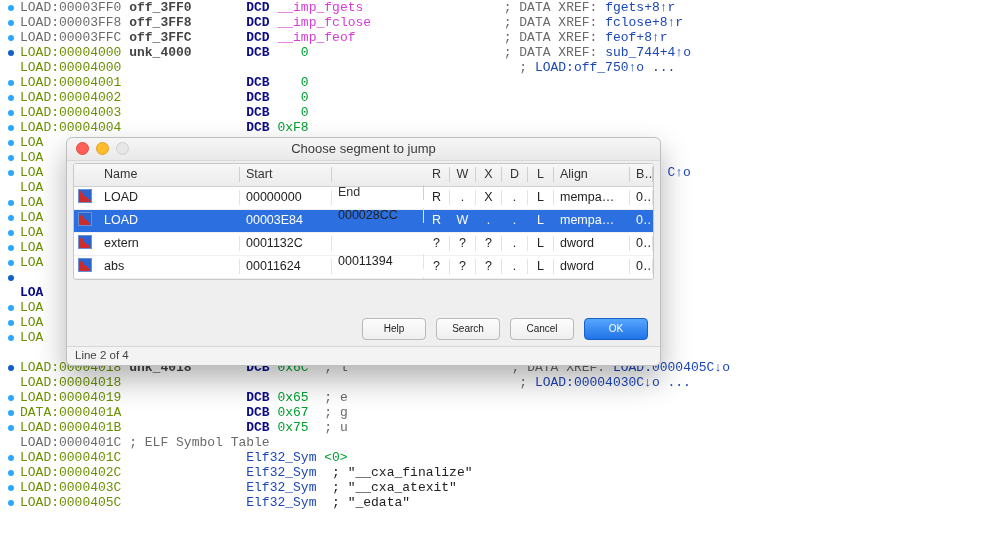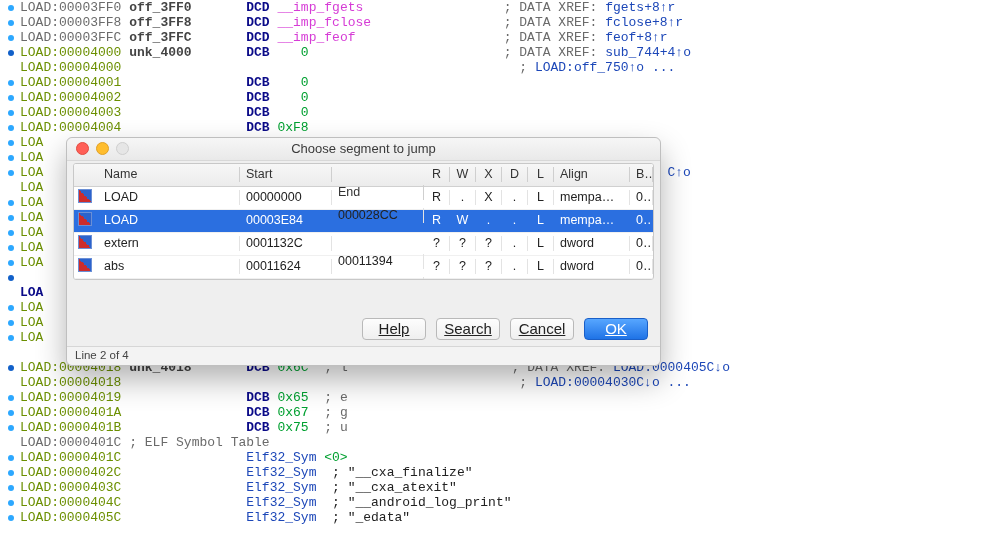--- a/index.html
+++ b/index.html
@@ -73,21 +73,21 @@
 .c-end  { width:92px;margin-top:35px; }
 .c-r,.c-w,.c-x,.c-d,.c-l { width:26px; text-align:center; }
 .c-align{ width:76px; }
 .c-bas  { flex:1; }
 .tbl-row { border-bottom:1px solid #f0f0f0; color:#222; }
 .tbl-row.sel { background:#2b6fe0; color:#fff; }
 .tbl-row.sel .td { border-right-color: transparent; }
 .row-icon { width:12px; height:12px; border:1px solid #6a8fd6; background:linear-gradient(45deg,#cc2c2c 50%,#2c63cc 50%); display:inline-block; }
 
 .dlg-btnbar { display:flex; gap:10px; justify-content:flex-end; padding:6px 6px; }
-.btn { min-width:64px; height:22px; border:1px solid #b9b9b9; border-radius:4px; background:linear-gradient(#fdfdfd,#efefef); font-size:15px; color:#222; cursor:pointer;text-decoration:underline; }
+.btn { min-width:64px; height:22px; border:1px solid #b9b9b9; border-radius:4px; background:linear-gradient(#fdfdfd,#efefef); font-size:10px; color:#222; cursor:pointer; }
 .btn.primary { background:linear-gradient(#57a6ff,#1f73e6); border-color:#1a5fc8; color:#fff; }
 .dlg-status { height:20px; font-size:11.5px; color:#444; padding:0 8px; border-top:1px solid #d6d6d6; display:flex; align-items:center; background:#f3f3f3; border-radius: 0 0 6px 6px; }
 </style>
 </head>
 <body>
 
 <div class="view">
   <div class="code-bg" id="code-bg">
       <div class="row"><span class="gutter"><span class="dot"></span></span><span><span class="seg">LOAD:00003FF0 </span><span class="name">off_3FF0</span>       <span class="op">DCD </span><span class="imp">__imp_fgets</span><span class="cmt">                  ; DATA XREF: </span><span class="xref">fgets+8↑r</span></span></div>
       <div class="row"><span class="gutter"><span class="dot"></span></span><span><span class="seg">LOAD:00003FF8 </span><span class="name">off_3FF8</span>       <span class="op">DCD </span><span class="imp">__imp_fclose</span><span class="cmt">                 ; DATA XREF: </span><span class="xref">fclose+8↑r</span></span></div>
@@ -109,27 +109,26 @@
       <div class="row"><span class="gutter"><span class="dot"></span></span><span><span class="addr">LOA</span></span></div>
       <div class="row"><span class="gutter"><span class="dot dark"></span></span><span></span></div>
       <div class="row"><span class="gutter"></span><span><span class="label">LOA</span></span></div>
       <div class="row"><span class="gutter"><span class="dot"></span></span><span><span class="addr">LOA</span></span></div>
       <div class="row"><span class="gutter"><span class="dot"></span></span><span><span class="addr">LOA</span></span></div>
       <div class="row"><span class="gutter"><span class="dot"></span></span><span><span class="addr">LOA</span></span></div>
       <div class="row"><span class="gutter"></span><span></span></div>
       <div class="row"><span class="gutter"><span class="dot dark"></span></span><span><span class="addr">LOAD:00004018 </span><span class="name">unk_4018</span>       <span class="op">DCB </span><span class="hex">0x6C</span><span class="cmt">  ; l</span><span class="cmt">                     ; DATA XREF: </span><span class="xref">LOAD:0000405C↓o</span></span></div>
       <div class="row"><span class="gutter"></span><span><span class="addr">LOAD:00004018</span><span class="cmt">                                                   ; </span><span class="xref">LOAD:00004030C↓o ...</span></span></div>
       <div class="row"><span class="gutter"><span class="dot"></span></span><span><span class="addr">LOAD:00004019</span>                <span class="op">DCB </span><span class="hex">0x65</span><span class="cmt">  ; e</span></span></div>
-      <div class="row"><span class="gutter"><span class="dot"></span></span><span><span class="addr">LOAD:0000401A</span>                <span class="op">DCB </span><span class="hex">0x67</span><span class="cmt">  ; g</span></span></div>
+      <div class="row"><span class="gutter"><span class="dot"></span></span><span><span class="addr">DATA:0000401A</span>                <span class="op">DCB </span><span class="hex">0x67</span><span class="cmt">  ; g</span></span></div>
       <div class="row"><span class="gutter"><span class="dot"></span></span><span><span class="addr">LOAD:0000401B</span>                <span class="op">DCB </span><span class="hex">0x75</span><span class="cmt">  ; u</span></span></div>
       <div class="row"><span class="gutter"></span><span><span class="seg">LOAD:0000401C </span><span class="cmt">; ELF Symbol Table</span></span></div>
       <div class="row"><span class="gutter"><span class="dot"></span></span><span><span class="addr">LOAD:0000401C</span>                <span class="sym">Elf32_Sym </span><span class="hex">&lt;0&gt;</span></span></div>
       <div class="row"><span class="gutter"><span class="dot"></span></span><span><span class="addr">LOAD:0000402C</span>                <span class="sym">Elf32_Sym </span><span class="paren"><acxafinalize -="" unk_4c50,="" dword_0,="" 0,="" 0x12,="" 0=""> ; "__cxa_finalize"</acxafinalize></span></span></div>
       <div class="row"><span class="gutter"><span class="dot"></span></span><span><span class="addr">LOAD:0000403C</span>                <span class="sym">Elf32_Sym </span><span class="paren"><acxaatexit -="" unk_4c50,="" dword_0,="" 0,="" 0x12,="" 0=""> ; "__cxa_atexit"</acxaatexit></span></span></div>
-      <div class="row"><span class="gutter"><span class="dot"></span></span><span><span class="addr">LOAD:0000404C</span>                <span class="sym">Elf32_Sym </span><span class="paren"><aandroidlogprin -="" unk_4c50,="" dword_0,="" 0,="" 0x12,="" 0=""> ; "__android_log_print"</aandroidlogprin></span></span></div>
       <div class="row"><span class="gutter"><span class="dot"></span></span><span><span class="addr">LOAD:0000405C</span>                <span class="sym">Elf32_Sym </span><span class="paren"><aedata -="" unk_4c50,="" unk_4018,="" 0,="" 0x10,="" 0xfff1=""> ; "_edata"</aedata></span></span></div>
     </div>
 
   <div class="dlg">
     <div class="dlg-titlebar">
       <div class="traffic">
         <span class="tl red"></span>
         <span class="tl yel"></span>
         <span class="tl grn"></span>
       </div>

